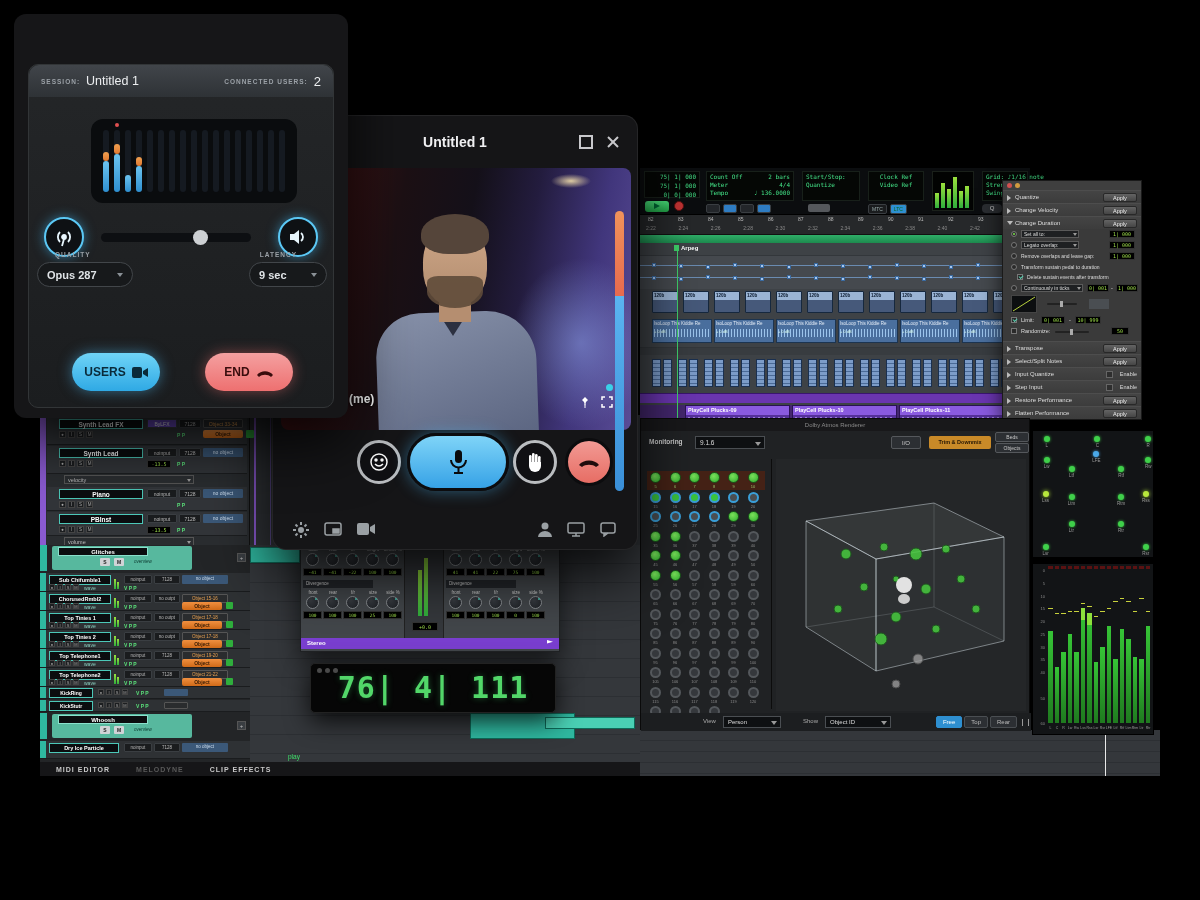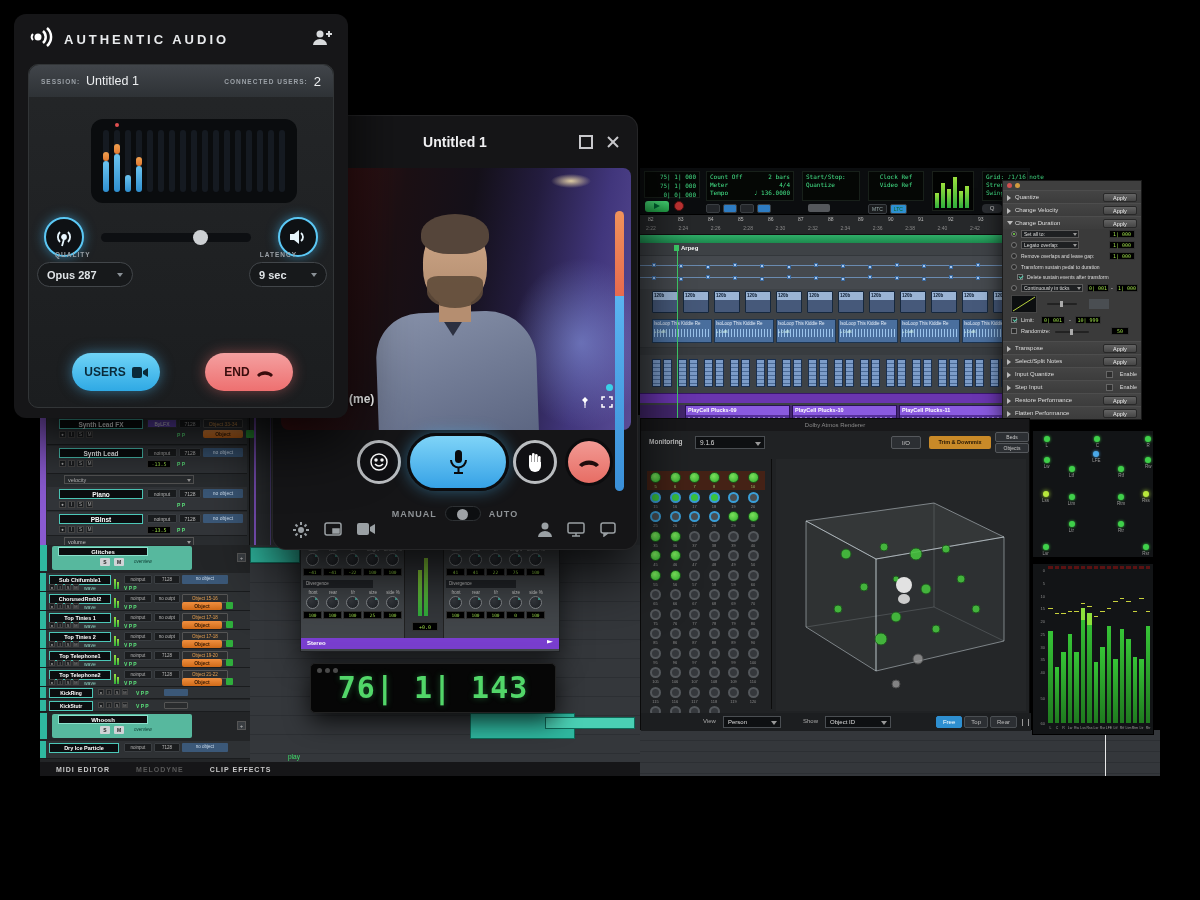--- a/index.html
+++ b/index.html
@@ -1457,21 +1457,21 @@
       </div>
     <div id="pn-stereo"><span>Stereo</span><i id="pn-flag"></i></div>
   </div>
 
   <div id="counterwin">
     <div id="cw-dots">
         <i></i>
         <i></i>
         <i></i>
       </div>
-    <div id="cw-text">76| 1| 143</div>
+    <div id="cw-text">76| 4| 111</div>
   </div>
 
   <div id="callwin">
     <div id="cw-title">
       <b>Untitled 1</b>
       <div id="btn-max"></div>
       <div id="btn-close">
         <svg width="16" height="16">
             <line x1="3" y1="3" x2="13" y2="13" stroke="#c8c8cc" stroke-width="2"></line>
             <line x1="13" y1="3" x2="3" y2="13" stroke="#c8c8cc" stroke-width="2"></line>
@@ -1532,27 +1532,20 @@
           <rect x="12" y="4" width="2.6" height="9" rx="1.3"></rect>
           <path d="M3,10 h12 v4 a6,6 0 0 1 -12,0 z"></path>
         </svg>
     </div>
     <div id="btn-end">
       <svg width="24" height="12">
           <path d="M2,9 C6,3 18,3 22,9 L19,11 C16,8 8,8 5,11 Z" fill="#200c0c"></path>
         </svg>
     </div>
 
-    <div id="amrow">
-      <b>MANUAL</b>
-      <div id="toggle">
-          <i></i>
-        </div>
-      <b>AUTO</b>
-    </div>
 
     <div id="cw-foot-l">
       <span><svg width="16" height="16" fill="#9aa0a4">
             <circle cx="8" cy="8" r="3"></circle>
             <g stroke="#9aa0a4" stroke-width="2">
               <line x1="8" y1="0" x2="8" y2="3"></line>
               <line x1="8" y1="13" x2="8" y2="16"></line>
               <line x1="0" y1="8" x2="3" y2="8"></line>
               <line x1="13" y1="8" x2="16" y2="8"></line>
               <line x1="2.5" y1="2.5" x2="4.5" y2="4.5"></line>
@@ -1581,37 +1574,20 @@
             <line x1="5" y1="14" x2="13" y2="14"></line>
           </svg></span>
       <span><svg width="17" height="15" fill="none" stroke="#9aa0a4" stroke-width="1.5">
             <rect x="1" y="1" width="14" height="10" rx="2"></rect>
             <polyline points="4,11 4,14 8,11" fill="#9aa0a4"></polyline>
           </svg></span>
     </div>
   </div>
 
   <div id="aawin">
-    <div id="aa-head">
-      <span><svg width="24" height="20">
-            <circle cx="8" cy="10" r="3.5" fill="#fff"></circle>
-            <path d="M13,4 a8,8 0 0 1 0,12" stroke="#fff" stroke-width="2.5" fill="none"></path>
-            <path d="M17,1 a12,12 0 0 1 0,18" stroke="#fff" stroke-width="2.5" fill="none"></path>
-            <path d="M3,7 a4.5,4.5 0 0 0 0,6" stroke="#fff" stroke-width="2" fill="none"></path>
-          </svg></span>
-      <span id="aa-title">AUTHENTIC AUDIO</span>
-      <span id="aa-adduser"><svg width="20" height="16" fill="#d8dadc">
-            <circle cx="8" cy="5" r="3.5"></circle>
-            <path d="M1,16 a7,6 0 0 1 14,0 z"></path>
-            <g stroke="#d8dadc" stroke-width="2">
-              <line x1="17" y1="2" x2="17" y2="8"></line>
-              <line x1="14" y1="5" x2="20" y2="5"></line>
-            </g>
-          </svg></span>
-    </div>
     <div id="aa-card">
       <div id="aa-session">
         <span class="aalbl">SESSION:</span>
           <span class="v1">Untitled 1</span>
         <span class="right">
             <span class="aalbl">CONNECTED USERS:</span>
             <span class="v2">2</span>
           </span>
       </div>
       <div id="aa-meterbox">

